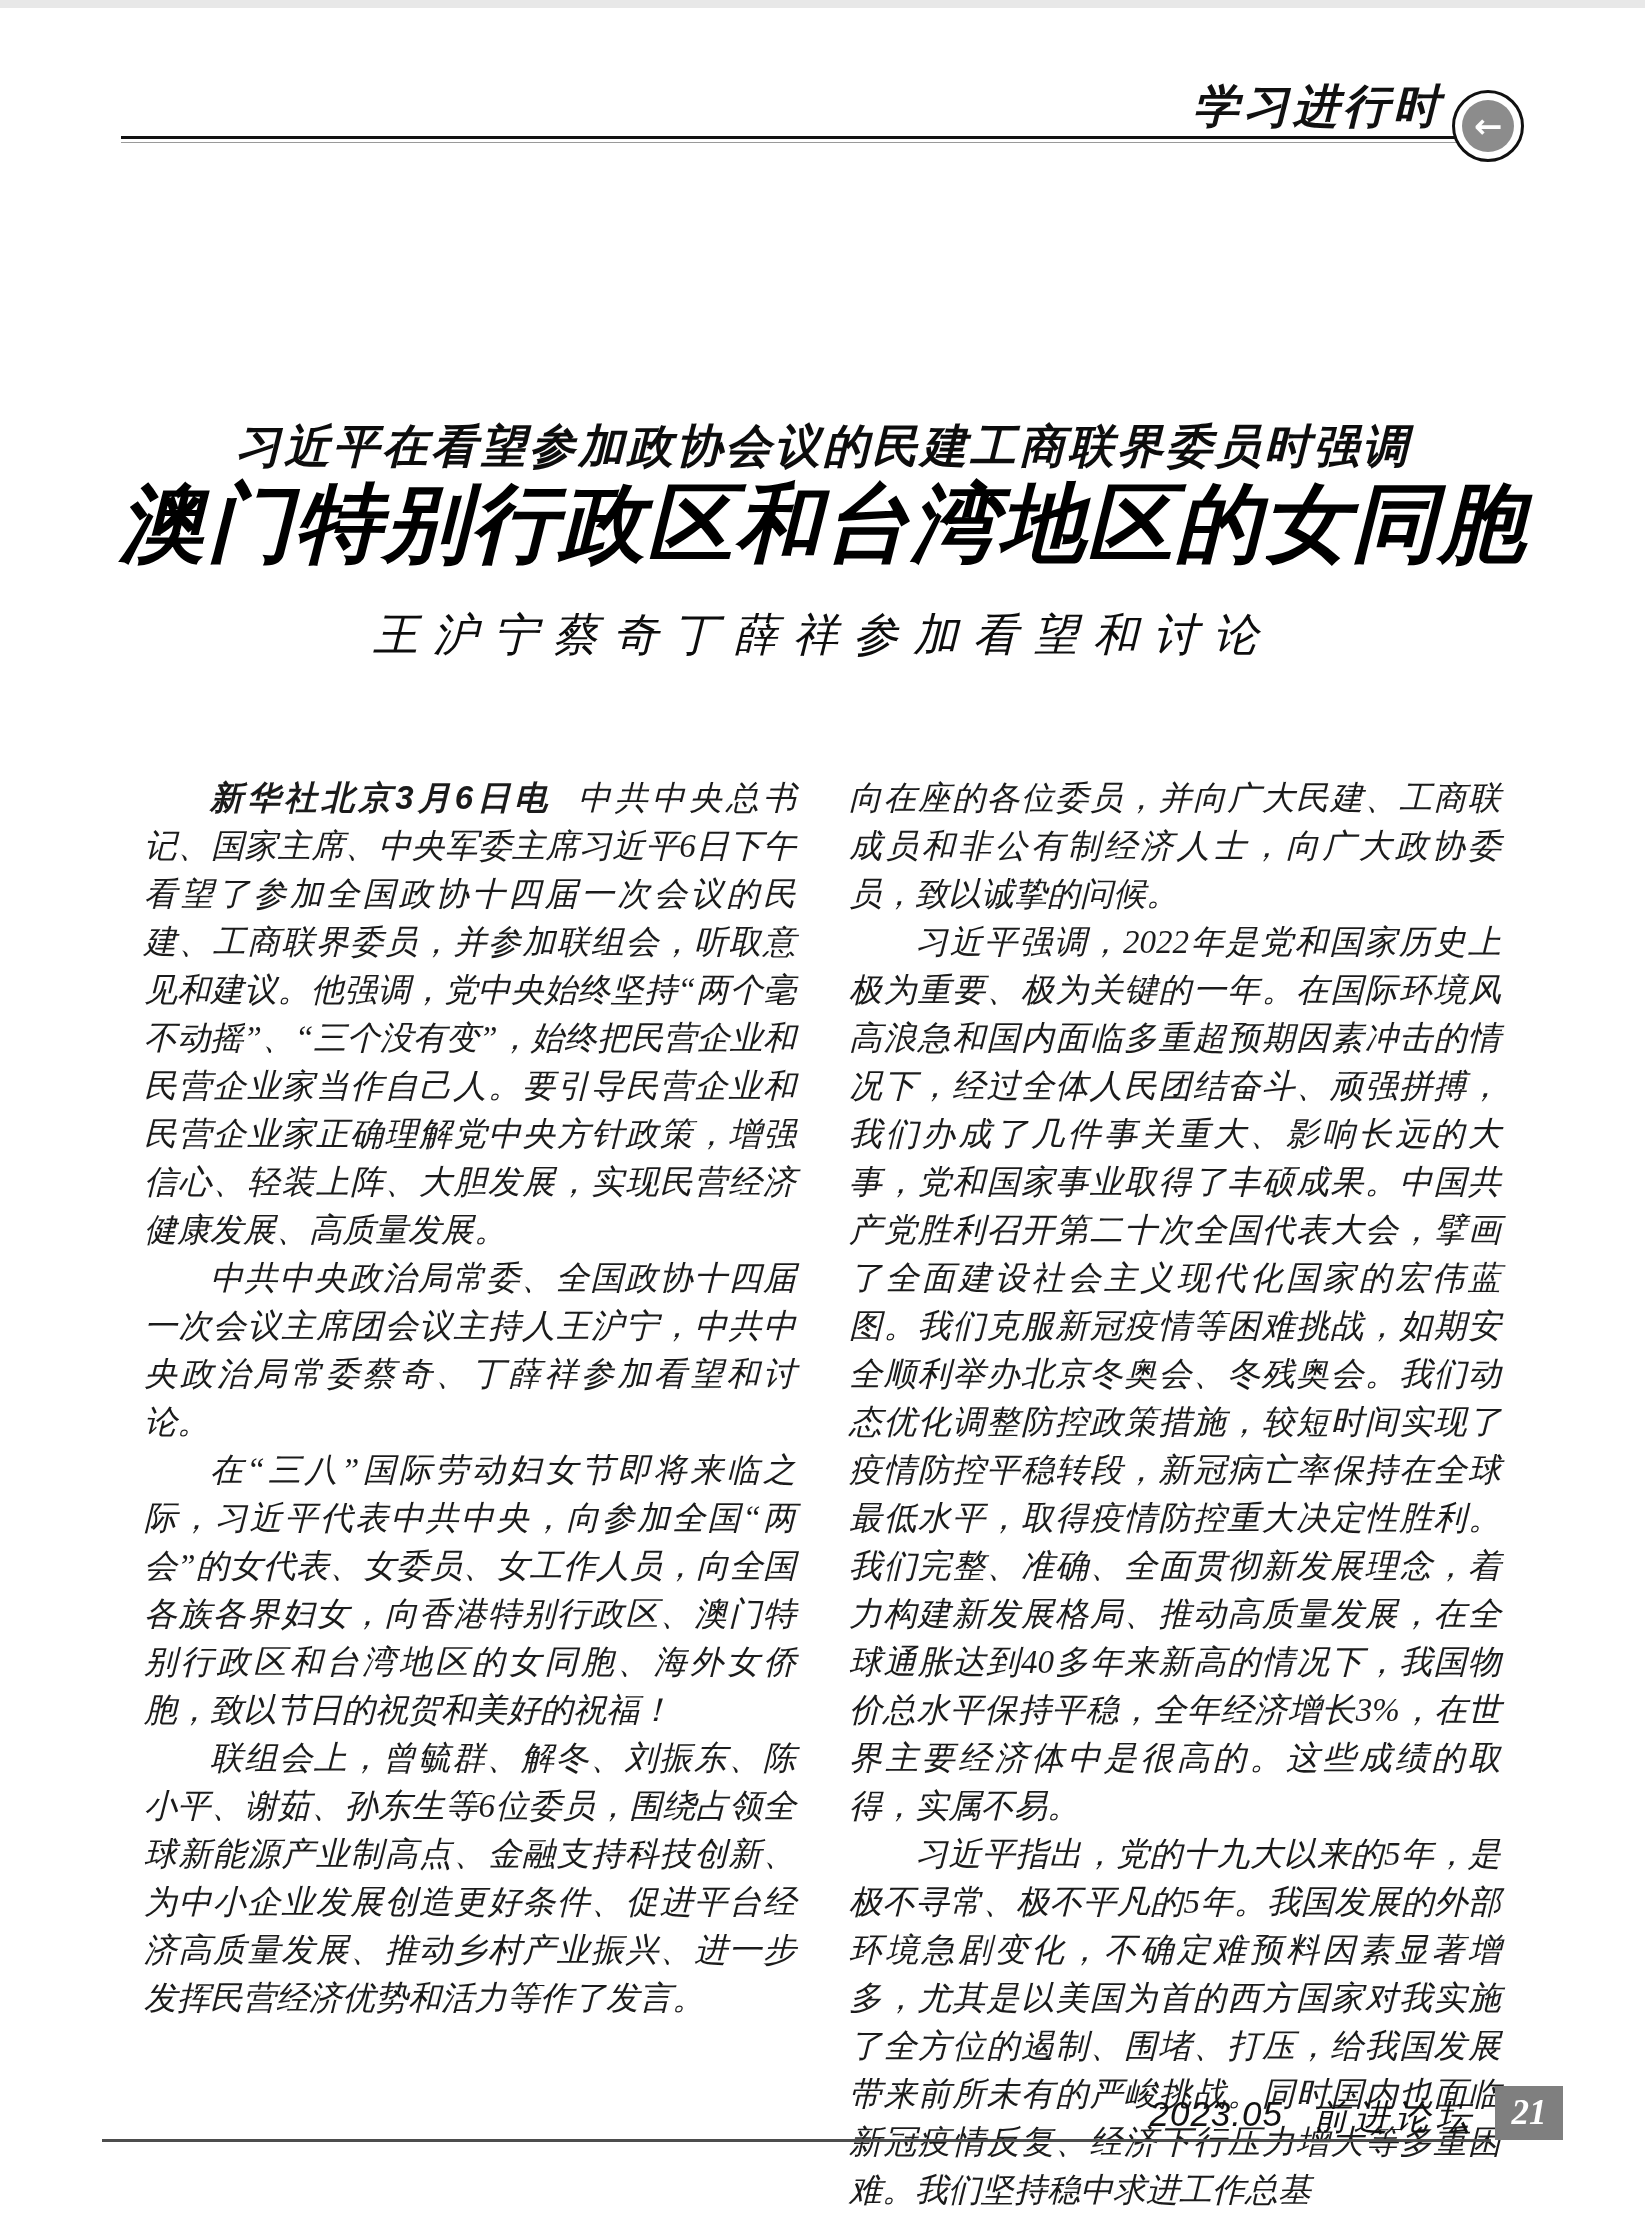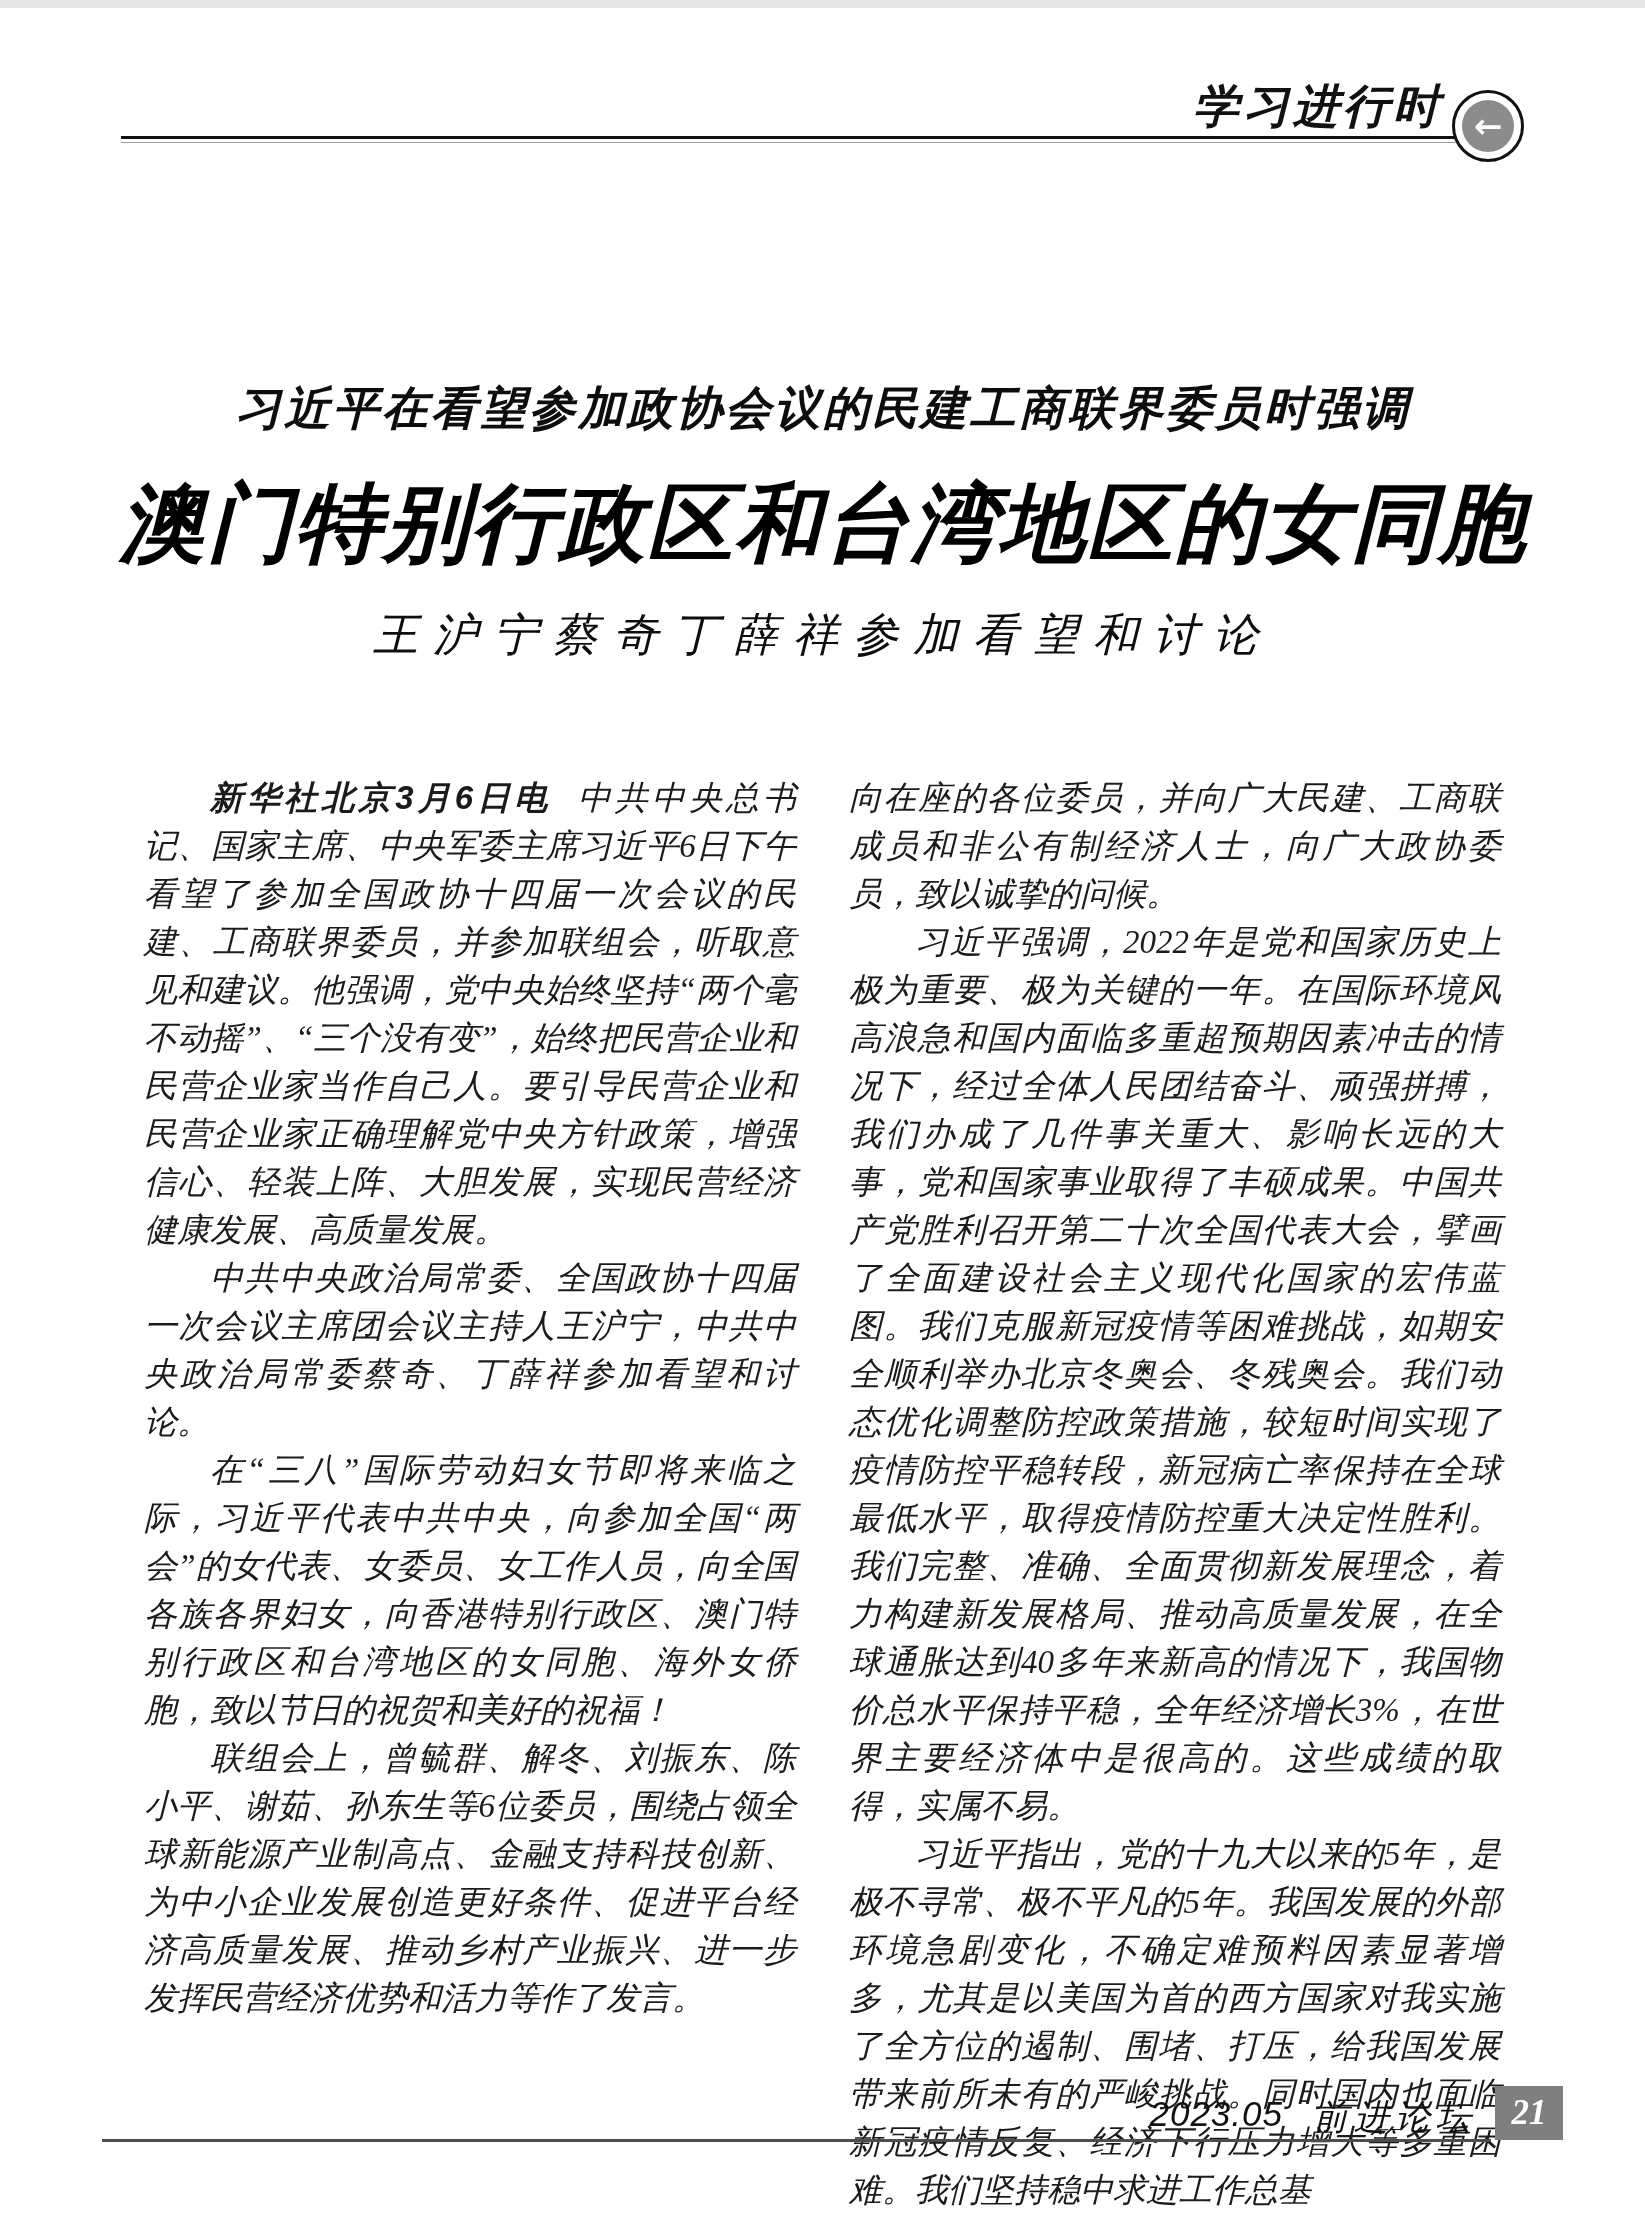--- a/index.html
+++ b/index.html
@@ -39,21 +39,21 @@
   .back-circle {
     width: 52px; height: 52px; border-radius: 50%;
     background: #8c8c8c;
     display: flex; align-items: center; justify-content: center;
     font-family: "DejaVu Sans", sans-serif;
     font-weight: bold; font-size: 34px; color: #ffffff; line-height: 1;
   }
 
   
   .kicker {
-    position: absolute; top: 370px; left: 0; width: 1646px;
+    position: absolute; top: 408px; left: 0; width: 1646px;
     text-align: center;
     font-family: "Liberation Serif", "DejaVu Serif", serif;
     font-weight: bold; font-size: 46px; letter-spacing: 3px; color: #0d0d0d;
   }
   .main-title {
     position: absolute; top: 458px; left: 0; width: 1646px;
     text-align: center;
     font-family: "Liberation Sans", "DejaVu Sans", sans-serif;
     font-weight: 900; font-size: 86px; letter-spacing: 2px; color: #000;
   }

